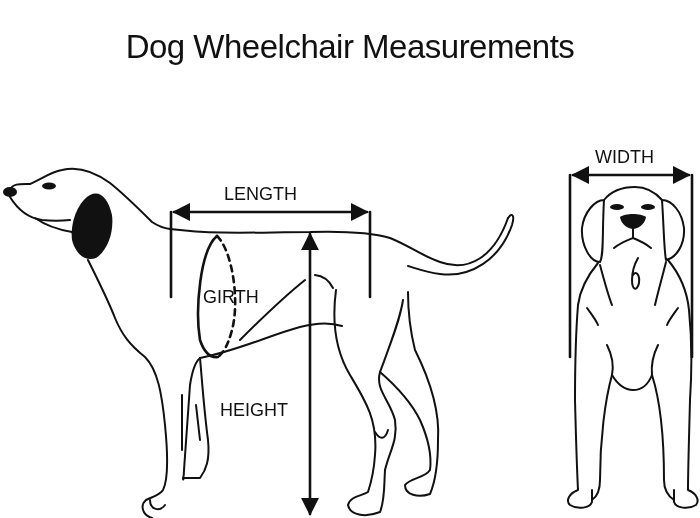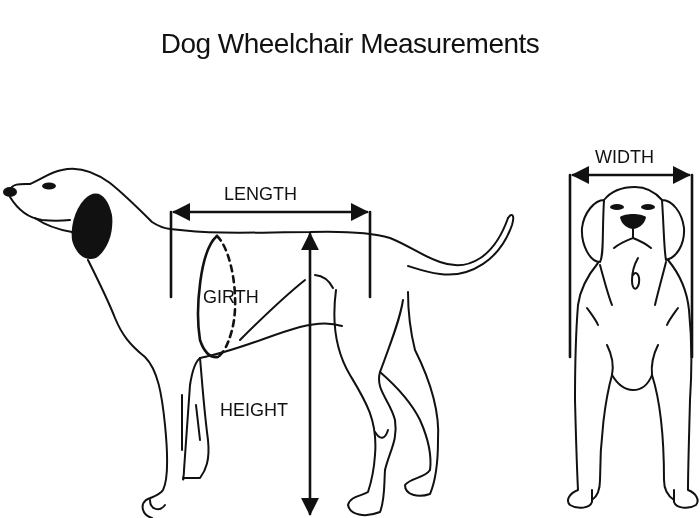--- a/index.html
+++ b/index.html
@@ -1,19 +1,19 @@
 <!DOCTYPE html>
 <html><head>
 <meta charset="utf-8">
 <style>
   html, body { margin: 0; padding: 0; background: #ffffff; }
   body { width: 700px; height: 518px; position: relative; overflow: hidden; font-family: "Liberation Sans", "DejaVu Sans", sans-serif; }
   .title {
     position: absolute; left: 0; top: 28px; width: 700px; text-align: center;
-    font-size: 28px; color: #111; letter-spacing: -0.5px; font-weight: normal;
+    font-size: 33px; color: #111; letter-spacing: -0.5px; font-weight: normal;
   }
   svg.diagram { position: absolute; left: 0; top: 0; }
   .lbl { font-family: "Liberation Sans", "DejaVu Sans", sans-serif; font-size: 18px; fill: #111; }
   .stroke { fill: none; stroke: #111; stroke-width: 2; stroke-linecap: round; stroke-linejoin: round; }
   .thick { stroke-width: 2.6; }
   .dash { stroke-dasharray: 6 5; }
 </style>
 </head>
 <body>
 

